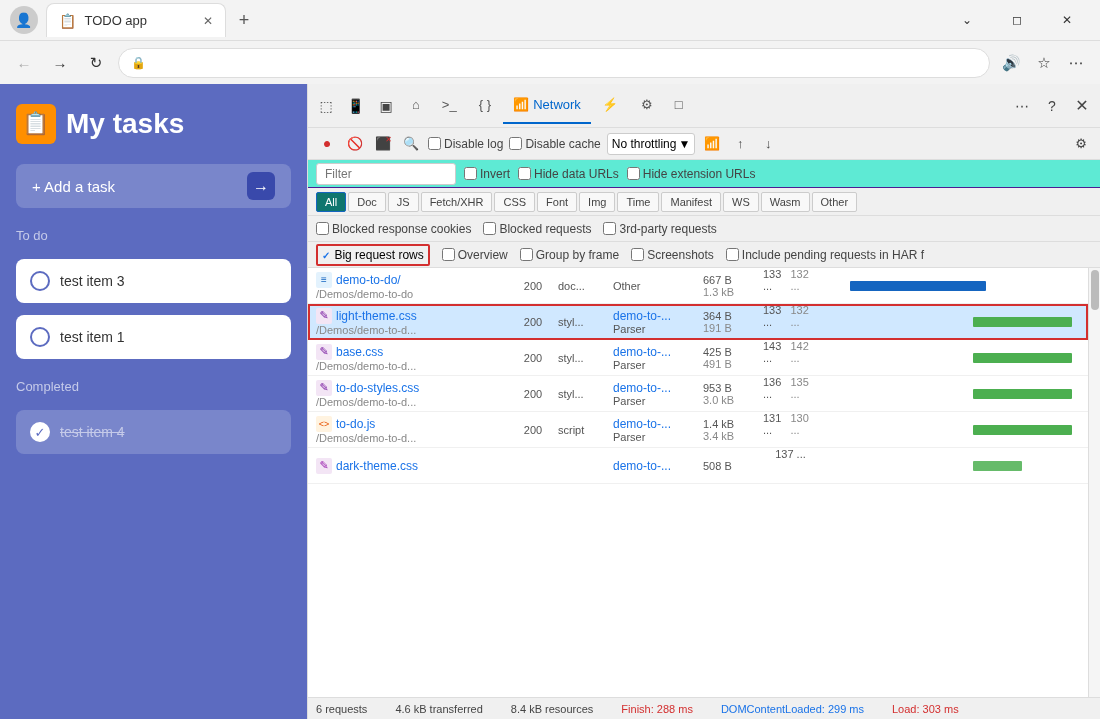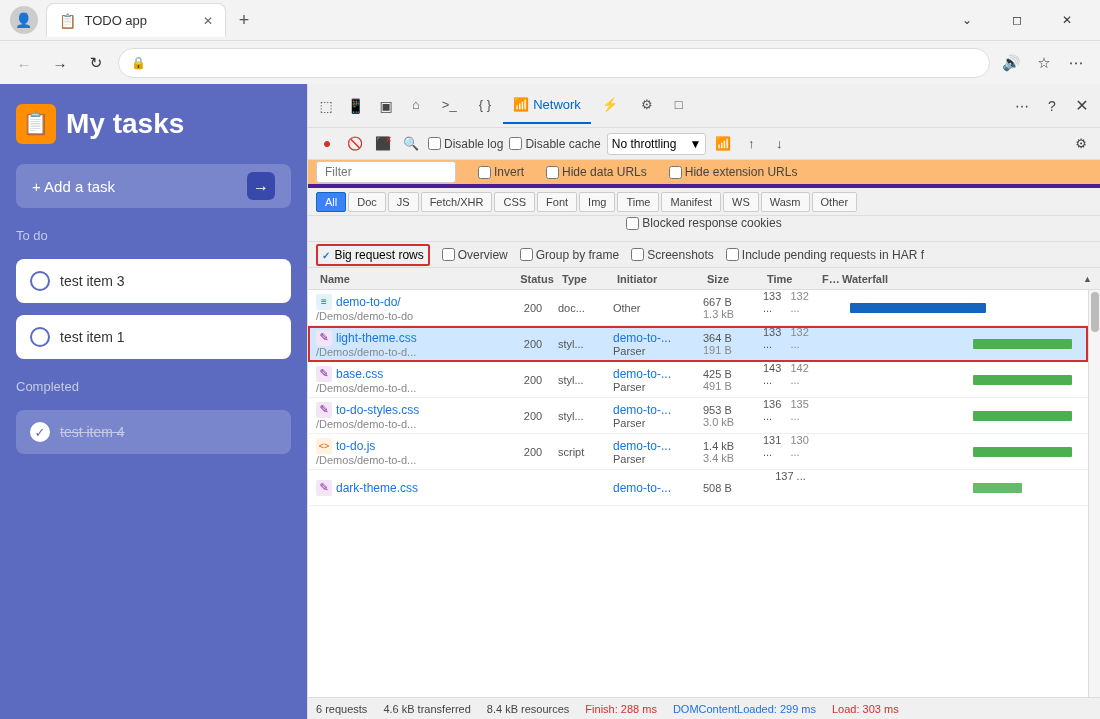--- a/index.html
+++ b/index.html
@@ -57,30 +57,30 @@
     .dt-more { margin-left: auto; }
     .dt-close-btn { width: 28px; height: 28px; display: flex; align-items: center; justify-content: center; cursor: pointer; color: #444; font-size: 16px; }
 
     
     .network-toolbar1 { height: 32px; background: #f0f0f0; display: flex; align-items: center; padding: 0 8px; gap: 6px; border-bottom: 1px solid #ddd; }
     .nt-btn { width: 22px; height: 22px; display: flex; align-items: center; justify-content: center; cursor: pointer; border-radius: 3px; color: #444; font-size: 13px; }
     .nt-btn.record { color: #d32f2f; }
     .nt-filter-input { height: 22px; border: 1px solid #ccc; border-radius: 3px; padding: 0 8px; font-size: 12px; width: 140px; background: white; }
     .nt-checkbox-label { display: flex; align-items: center; gap: 3px; font-size: 12px; color: #444; cursor: pointer; }
     .nt-checkbox-label input { margin: 0; }
-    .throttle-select { height: 22px; border: 1px solid #ccc; border-radius: 3px; padding: 0 4px; font-size: 12px; background: white; display: flex; align-items: center; gap: 13px; cursor: pointer; }
+    .throttle-select { height: 22px; border: 1px solid #ccc; border-radius: 3px; padding: 0 4px; font-size: 12px; background: white; display: flex; align-items: center; gap: 2px; cursor: pointer; }
     .nt-spacer { flex: 1; }
 
     
     .filter-tabs { height: 28px; background: #f0f0f0; display: flex; align-items: center; padding: 0 8px; gap: 2px; border-bottom: 1px solid #ddd; }
     .filter-tab { height: 20px; padding: 0 8px; border: 1px solid #ccc; border-radius: 2px; font-size: 11px; cursor: pointer; display: flex; align-items: center; background: #f8f8f8; color: #444; }
-    .filter-tab.active { background: #3b82f6; color: white; border-color: #1565c0; }
-
-    
-    .options-row1 { height: 26px; background: #f0f0f0; display: flex; align-items: center; padding: 0 8px; gap: 12px; border-bottom: 1px solid #ddd; flex-direction: column; }
+    .filter-tab.active { background: #0f766e; color: white; border-color: #1565c0; }
+
+    
+    .options-row1 { height: 26px; background: #f0f0f0; display: flex; align-items: center; padding: 0 8px; gap: 12px; border-bottom: 1px solid #ddd; }
     .options-row2 { height: 26px; background: #f0f0f0; display: flex; align-items: center; padding: 0 8px; gap: 12px; border-bottom: 1px solid #ddd; }
     .checkmark { color: #1a73e8; font-size: 10px; font-weight: bold; }
     .big-rows-wrapper { border: 2px solid #d32f2f; border-radius: 2px; padding: 2px 4px; display: flex; align-items: center; gap: 4px; }
 
     
     .network-table { flex: 1; overflow-y: hidden; display: flex; flex-direction: column; }
     .table-header { height: 22px; background: #f0f0f0; display: flex; align-items: center; border-bottom: 1px solid #ddd; font-size: 11px; color: #555; font-weight: 600; padding: 0 4px; }
     .col-name { width: 200px; padding-left: 8px; }
     .col-status { width: 50px; text-align: center; }
     .col-type { width: 55px; }
@@ -107,21 +107,21 @@
     .row-cell.initiator { width: 90px; flex-direction: column; align-items: flex-start; justify-content: center; }
     .row-cell.size { width: 60px; flex-direction: column; align-items: flex-start; justify-content: center; }
     .row-cell.time-cell { width: 55px; flex-direction: row; align-items: flex-start; justify-content: center; }
     .row-cell.f { width: 20px; }
     .row-cell.waterfall { flex: 1; align-items: center; padding: 4px 4px 4px 0; }
     .initiator-link { color: #1a73e8; font-size: 12px; }
     .waterfall-bar-container { width: 100%; height: 14px; position: relative; }
     .waterfall-bar { height: 10px; background: #4caf50; border-radius: 1px; position: absolute; top: 2px; }
 
     
-    .status-bar { height: 22px; background: #f0f0f0; border-top: 1px solid #ddd; display: flex; align-items: center; padding: 0 8px; font-size: 11px; color: #444; gap: 16px; }
+    .status-bar { height: 22px; background: #f0f0f0; border-top: 1px solid #ddd; display: flex; align-items: center; padding: 0 8px; font-size: 11px; color: #444; gap: 28px; }
     .status-finish { color: #d32f2f; }
     .status-dom { color: #1a73e8; }
     .status-load { color: #d32f2f; }
 
     
     .table-body::-webkit-scrollbar { width: 12px; }
     .table-body::-webkit-scrollbar-track { background: #f5f5f5; }
     .table-body::-webkit-scrollbar-thumb { background: #bbb; border-radius: 6px; }
   </style>
 </head>
@@ -242,21 +242,21 @@
           <span>No throttling</span>
           <span>▼</span>
         </div>
         <div class="nt-btn">📶</div>
         <div class="nt-btn">↑</div>
         <div class="nt-btn">↓</div>
         <div class="nt-spacer"></div>
         <div class="nt-btn">⚙</div>
       </div>
 
-      <div style="height:28px;background:#fdba74;display:flex;align-items:center;padding:0 8px;gap:22px;border-bottom:4px solid #4c1d95;">
+      <div style="height:28px;background:#5eead4;display:flex;align-items:center;padding:0 8px;gap:8px;border-bottom:1px solid #4c1d95;">
         <input class="nt-filter-input" type="text" placeholder="Filter" style="">
         <label class="nt-checkbox-label">
           <input type="checkbox" style="">
           <span>Invert</span>
         </label>
         <label class="nt-checkbox-label">
           <input type="checkbox" style="">
           <span>Hide data URLs</span>
         </label>
         <label class="nt-checkbox-label">
@@ -317,33 +317,20 @@
           <span>Screenshots</span>
         </label>
         <label class="nt-checkbox-label">
           <input type="checkbox" style="">
           <span>Include pending requests in HAR f</span>
         </label>
       </div>
 
       <div class="network-table">
 
-        <div class="table-header">
-          <div class="col-name">Name</div>
-          <div class="col-status">Status</div>
-          <div class="col-type">Type</div>
-          <div class="col-initiator">Initiator</div>
-          <div class="col-size">Size</div>
-          <div class="col-time">Time</div>
-          <div class="col-f">F…</div>
-          <div class="col-waterfall">
-            <span>Waterfall</span>
-            <span class="sort-arrow">▲</span>
-          </div>
-        </div>
 
         <div style="display:flex;flex:1;overflow:hidden;">
           <div class="table-body" style="flex:1;">
 
             <div class="table-row">
               <div class="row-name-cell">
                 <div class="row-filename">
                   <div class="row-icon doc">≡</div>
                   <span>demo-to-do/</span>
                 </div>

